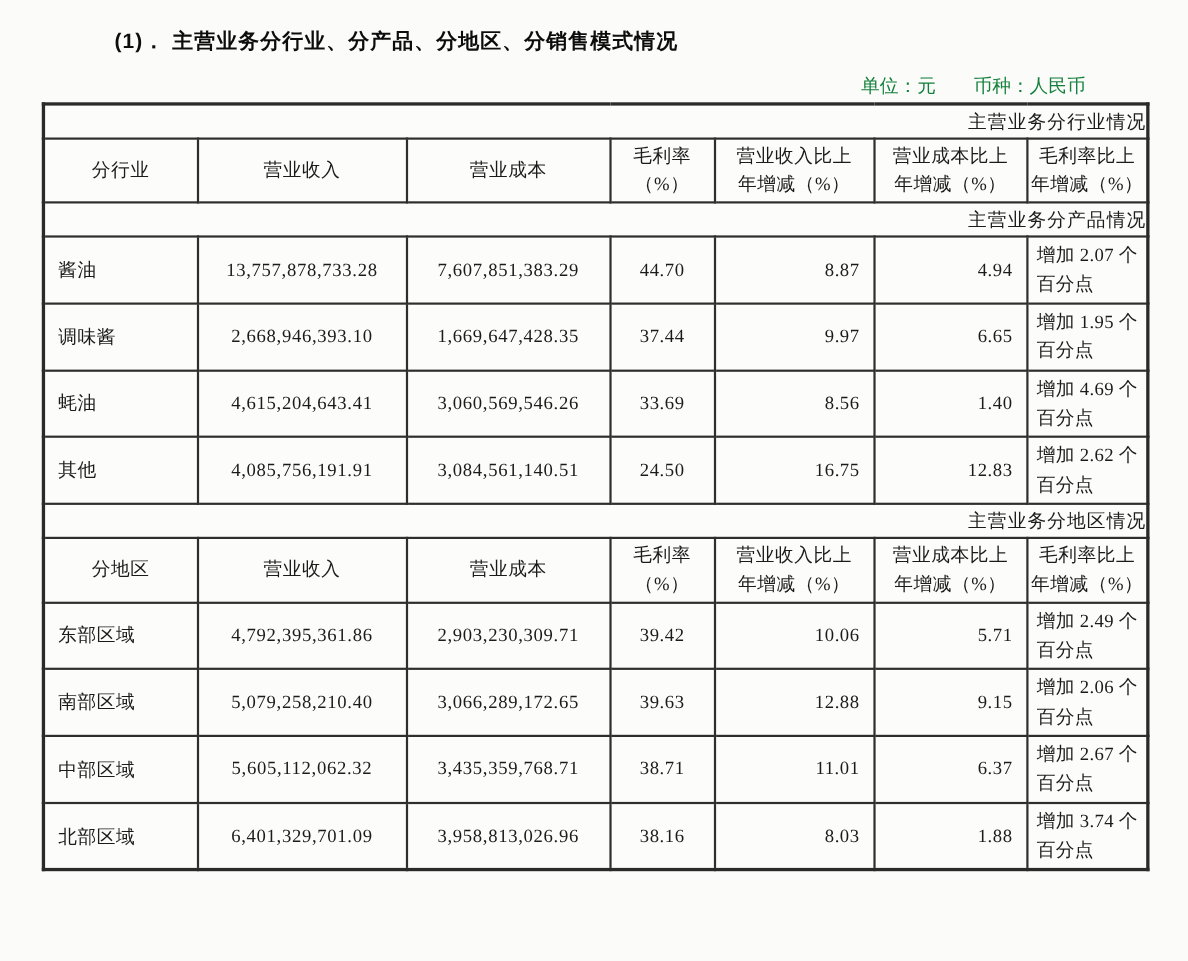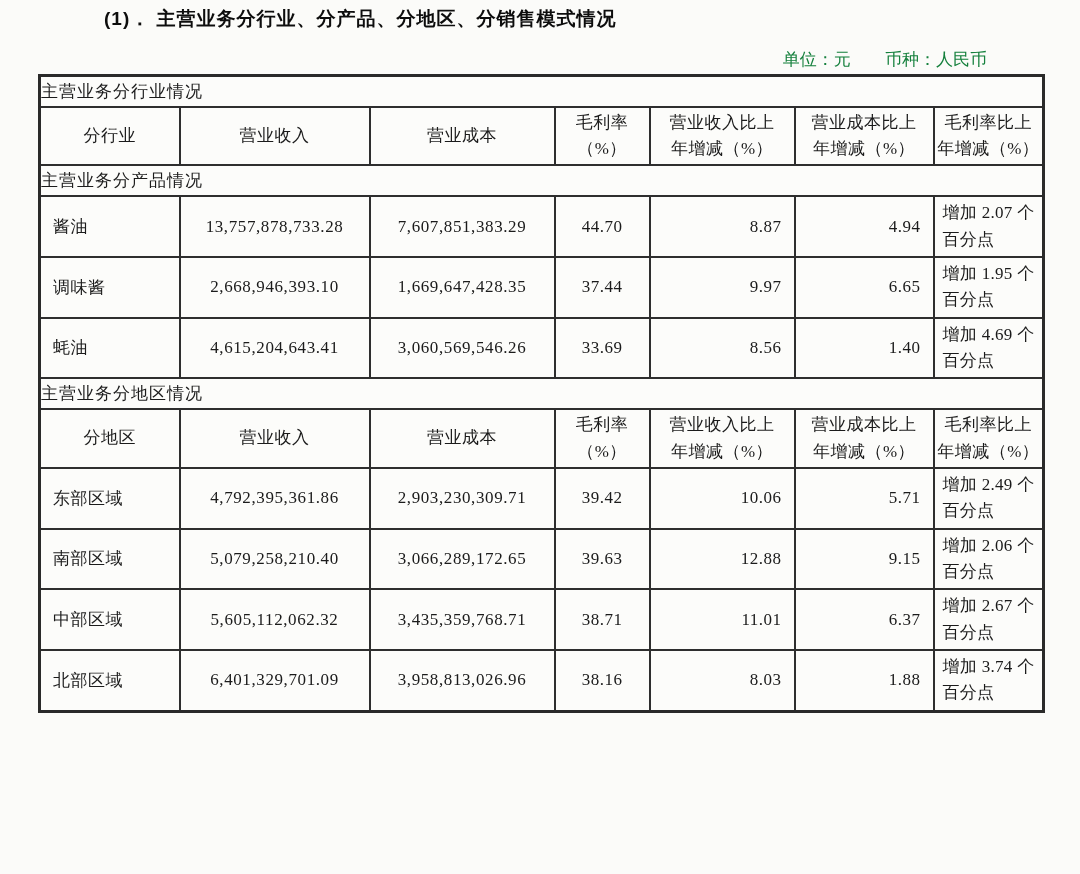--- a/index.html
+++ b/index.html
@@ -9,21 +9,21 @@
     height: 874px;
     background: #fbfbf9;
     color: #1c1c1c;
     font-family: "Liberation Serif", "DejaVu Serif", serif;
     overflow: hidden;
   }
   .page {
     width: 1080px;
     height: 874px;
     box-sizing: border-box;
-    padding-top: 4px;
+    padding-top: 23px;
   }
   .heading {
     font-family: "Liberation Sans", "DejaVu Sans", sans-serif;
     font-weight: bold;
     font-size: 19px;
     letter-spacing: 1px;
     color: #0d0d0d;
     margin: 2px 0 16px 104px;
   }
   .unit-line {
@@ -51,21 +51,21 @@
   table.main td {
     border: 2px solid #2e2e2e;
     font-size: 17px;
     color: #1b1b1b;
     vertical-align: middle;
     box-sizing: border-box;
     overflow: hidden;
   }
   td.band {
     height: 31px;
-    text-align: left;
+    text-align: right;
     letter-spacing: 1px;
     padding: 2px 0;
   }
   tr.hrow td {
     height: 56px;
     text-align: center;
     line-height: 1.55;
     padding: 2px 2px;
     letter-spacing: 0.5px;
   }
@@ -155,20 +155,29 @@
         </tr>
         <tr class="drow">
           <td class="c-cat">蚝油</td>
           <td class="c-rev">4,615,204,643.41</td>
           <td class="c-cost">3,060,569,546.26</td>
           <td class="c-gm">33.69</td>
           <td class="c-ryoy">8.56</td>
           <td class="c-cyoy">1.40</td>
           <td class="c-myoy">增加 4.69 个百分点</td>
         </tr>
+        <tr class="drow">
+          <td class="c-cat">其他</td>
+          <td class="c-rev">4,085,756,191.91</td>
+          <td class="c-cost">3,084,561,140.51</td>
+          <td class="c-gm">24.50</td>
+          <td class="c-ryoy">16.75</td>
+          <td class="c-cyoy">12.83</td>
+          <td class="c-myoy">增加 2.62 个百分点</td>
+        </tr>
         <tr>
           <td class="band" colspan="7">主营业务分地区情况</td>
         </tr>
         <tr class="hrow">
           <td>分地区</td>
           <td>营业收入</td>
           <td>营业成本</td>
           <td>毛利率<br>（%）</td>
           <td>营业收入比上<br>年增减（%）</td>
           <td>营业成本比上<br>年增减（%）</td>

